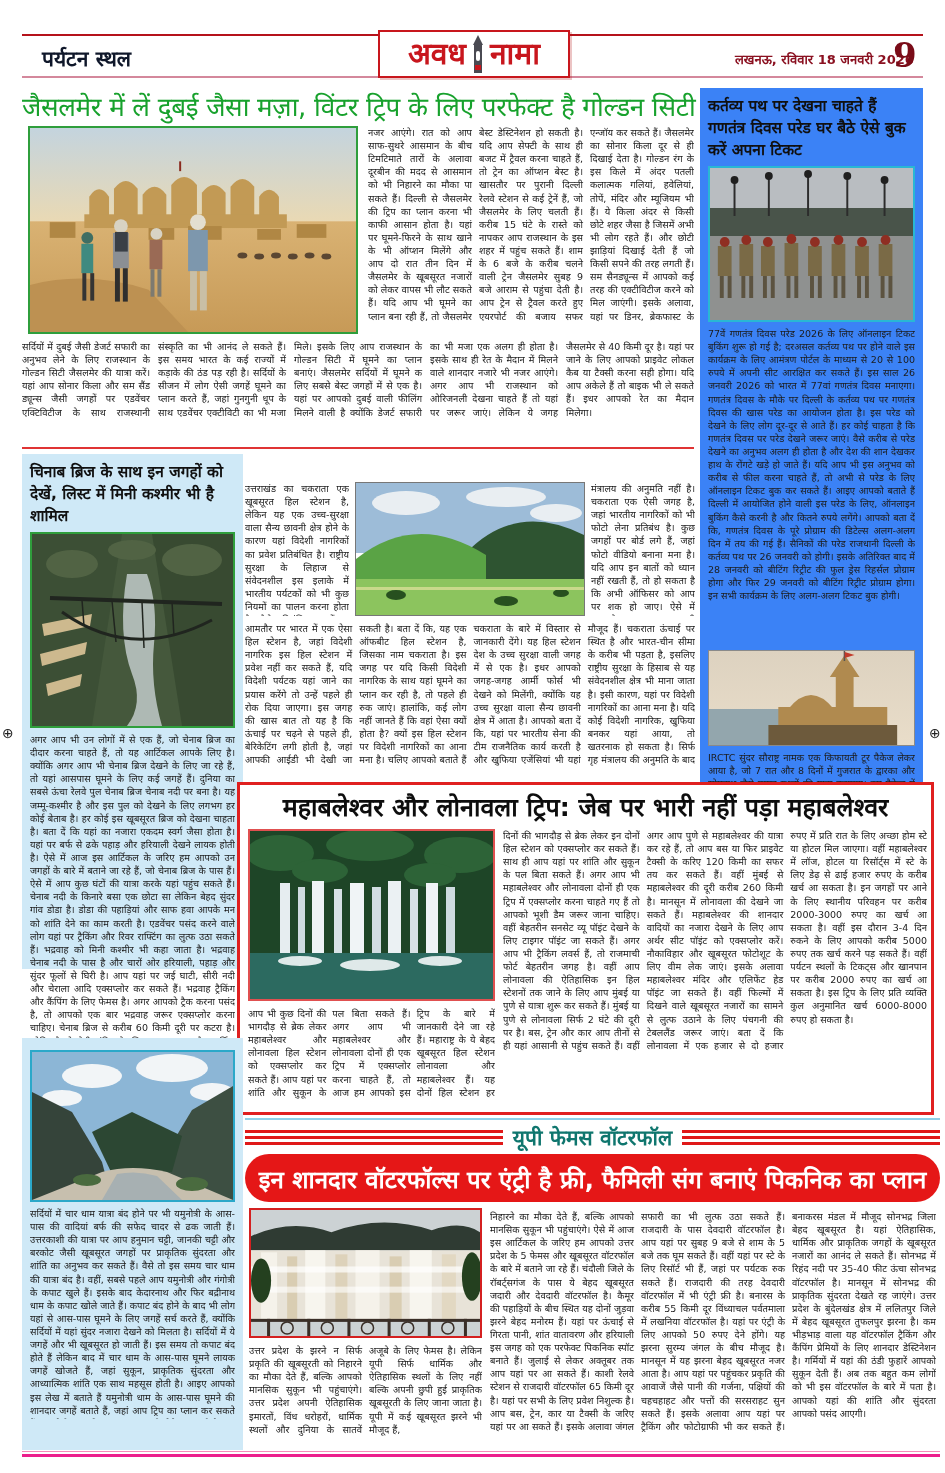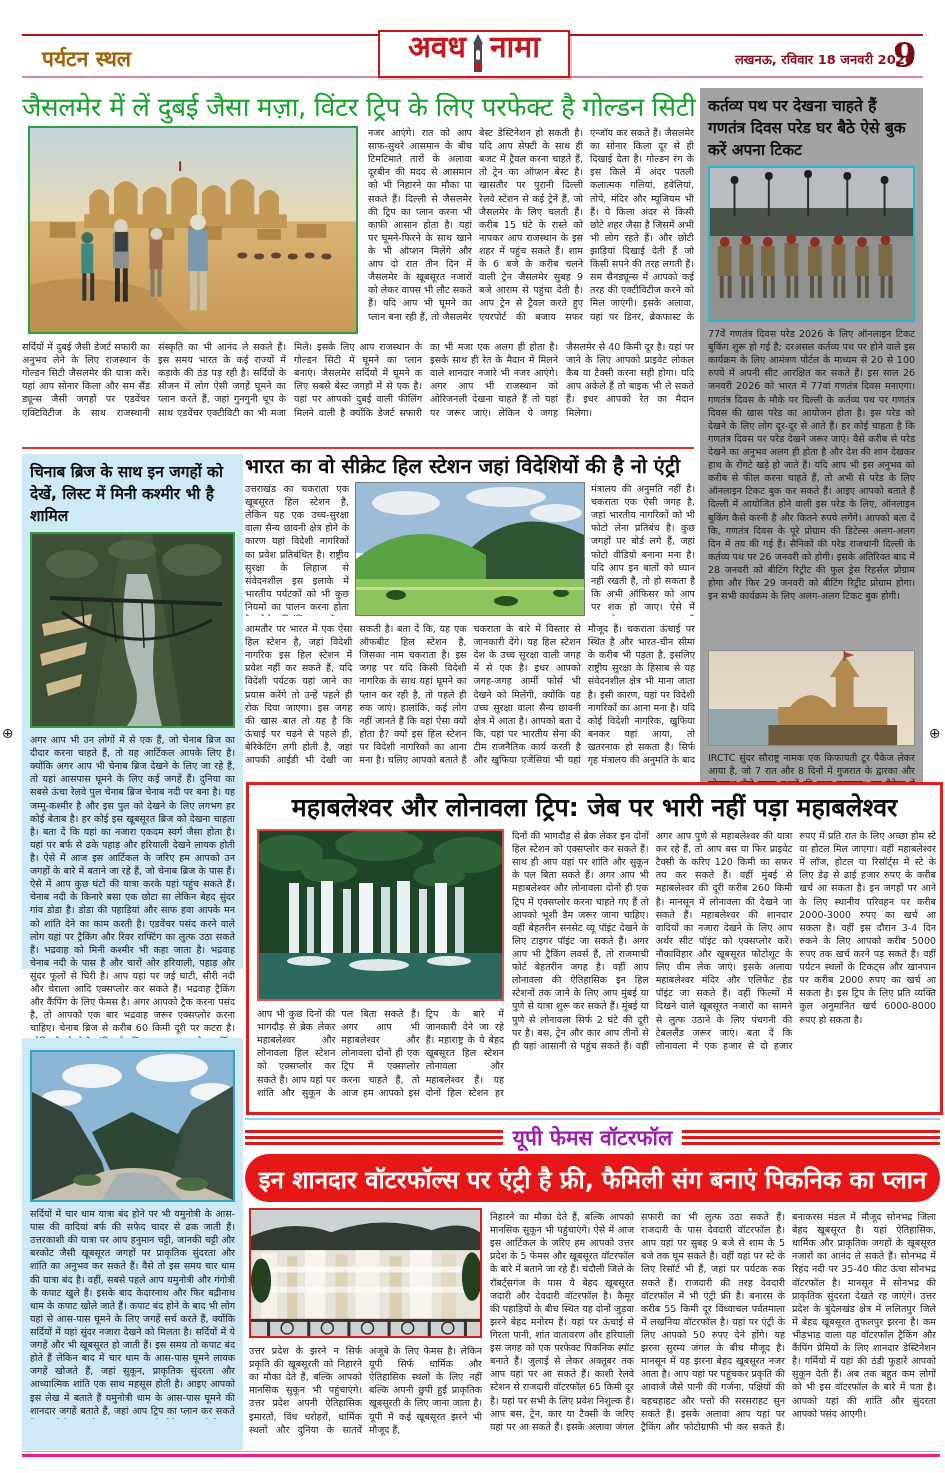--- a/index.html
+++ b/index.html
@@ -13,39 +13,39 @@
   .body-text {
     font-size:9.5px; line-height:1.38; text-align:justify; color:#1c1c1c;
     overflow:hidden;
   }
   .cols3 { column-count:3; column-gap:7px; }
   .cols4 { column-count:4; column-gap:7px; }
   .cols5 { column-count:5; column-gap:8px; }
   .cols2 { column-count:2; column-gap:7px; }
   
   .hline { background:#b5121b; height:2px; }
-  .section-title { font-size:21px; font-weight:bold; color:#a16207; }
+  .section-title { font-size:21px; font-weight:bold; color:#0f172a; }
   .masthead-box {
-    background:#fff; border:2px solid #c8161d; display:flex; align-items:flex-start;
+    background:#fff; border:2px solid #c8161d; display:flex; align-items:center;
     justify-content:center; gap:3px; box-shadow:2px 2px 0 rgba(180,20,20,.25);
   }
   .masthead-word { color:#c8161d; font-weight:bold; font-size:30px; line-height:1; }
   .dateline { color:#8a1020; font-weight:bold; font-size:13px; }
   .page-number { color:#7a0c18; font-weight:bold; font-size:34px; font-family:"DejaVu Serif", serif; line-height:1; }
   .main-headline { color:#17a12c; font-weight:normal; font-size:26px; white-space:nowrap; letter-spacing:-.3px; }
   .photo-frame { display:block; }
   .photo-frame svg { display:block; width:100%; height:100%; }
-  .yellow-box { background:#a3a3a3; padding:7px 8px; }
+  .yellow-box { background:#3b82f6; padding:7px 8px; }
   .blue-box { background:#cfe9f7; padding:7px 8px; }
   .box-headline { font-size:15.5px; font-weight:bold; color:#101010; line-height:1.42; }
   .center { text-align:center; }
   .secret-headline { font-size:20px; font-weight:bold; color:#0d0d0d; white-space:nowrap; }
   .red-box { border:3px solid #e02020; background:#fff; }
   .mahab-headline { font-size:25px; font-weight:bold; color:#0d0d0d; text-align:center; white-space:nowrap; }
-  .wf-title { font-size:21px; font-weight:bold; color:#a21caf; white-space:nowrap; }
+  .wf-title { font-size:21px; font-weight:bold; color:#0f766e; white-space:nowrap; }
   .stripes { flex:1; display:flex; flex-direction:column; gap:3px; }
   .stripes div { height:3px; background:#e01818; }
   .banner {
     background:#e51717; border-radius:26px; display:flex; align-items:center;
     justify-content:center; color:#fff; font-weight:bold; font-size:24px; white-space:nowrap;
   }
   .pink-line-a { background:#f48ab8; height:1px; }
   .pink-line-b { background:#ec1e8c; height:3px; }
   .register { font-size:14px; color:#222; line-height:1; }
 </style>
@@ -259,21 +259,20 @@
             <ellipse cx="40" cy="30" rx="26" ry="14"></ellipse>
             <ellipse cx="160" cy="26" rx="30" ry="16"></ellipse>
             <ellipse cx="100" cy="16" rx="24" ry="10"></ellipse>
           </g>
       </svg>
     </div>
     <div class="body-text" style="height:332px;">अगर आप भी उन लोगों में से एक हैं, जो चेनाब ब्रिज का दीदार करना चाहते हैं, तो यह आर्टिकल आपके लिए है। क्योंकि अगर आप भी चेनाब ब्रिज देखने के लिए जा रहे हैं, तो यहां आसपास घूमने के लिए कई जगहें हैं। दुनिया का सबसे ऊंचा रेलवे पुल चेनाब ब्रिज चेनाब नदी पर बना है। यह जम्मू-कश्मीर है और इस पुल को देखने के लिए लगभग हर कोई बेताब है। हर कोई इस खूबसूरत ब्रिज को देखना चाहता है। बता दें कि यहां का नजारा एकदम स्वर्ग जैसा होता है। यहां पर बर्फ से ढके पहाड़ और हरियाली देखने लायक होती है। ऐसे में आज इस आर्टिकल के जरिए हम आपको उन जगहों के बारे में बताने जा रहे हैं, जो चेनाब ब्रिज के पास हैं। ऐसे में आप कुछ घंटों की यात्रा करके यहां पहुंच सकते हैं। चेनाब नदी के किनारे बसा एक छोटा सा लेकिन बेहद सुंदर गांव डोडा है। डोडा की पहाड़ियां और साफ हवा आपके मन को शांति देने का काम करती है। एडवेंचर पसंद करने वाले लोग यहां पर ट्रैकिंग और रिवर राफ्टिंग का लुत्फ उठा सकते हैं। भद्रवाह को मिनी कश्मीर भी कहा जाता है। भद्रवाह चेनाब नदी के पास है और चारों ओर हरियाली, पहाड़ और सुंदर फूलों से घिरी है। आप यहां पर जई घाटी, सीरी नदी और चेराला आदि एक्सप्लोर कर सकते हैं। भद्रवाह ट्रैकिंग और कैंपिंग के लिए फेमस है। अगर आपको ट्रैक करना पसंद है, तो आपको एक बार भद्रवाह जरूर एक्सप्लोर करना चाहिए। चेनाब ब्रिज से करीब 60 किमी दूरी पर कटरा है। जोकि वैष्णो देवी मंदिर के लिए जाना जाता है। धार्मिक आस्था से जुड़ी यह जगह पहाड़ों की गोद में बसी है। ऐसे में आप चेनाब ब्रिज को एक्सप्लोर करने के बाद वैष्णो देवी के दर्शन के लिए जा सकते हैं। वैष्णो देवी जाने वाले लोग शिवखोरी जरूर जाते हैं। शिवखोरी गुफा भगवान शिव को समर्पित है और तमाम फेमस तीर्थ स्थलों में से एक है। शिवखोरी चेनाब ब्रिज से करीब 70 किमी दूर है। बता दें कि पटनीटॉप एक बेहद खूबसूरत हिल स्टेशन है। यहां की दूरी चेनाब नदी से ज्यादा नहीं है। यहां आकर आप पैराग्लाइडिंग, बर्फबारी और ट्रैकिंग का लुत्फ उठा सकते हैं। देवदार के पेड़, ठंडी हवा और खुला आसमान इस जगह को बेहद खास बनाते हैं।</div>
   </div>
 
   <div class="abs" style="left:245px; top:452px; width:450px; height:326px;">
-    <div class="secret-headline">भारत का वो सीक्रेट हिल स्टेशन जहां विदेशियों की है नो एंट्री</div>
     <div class="abs body-text" style="left:0; top:30px; width:104px; height:134px;">उत्तराखंड का चकराता एक खूबसूरत हिल स्टेशन है, लेकिन यह एक उच्च-सुरक्षा वाला सैन्य छावनी क्षेत्र होने के कारण यहां विदेशी नागरिकों का प्रवेश प्रतिबंधित है। राष्ट्रीय सुरक्षा के लिहाज से संवेदनशील इस इलाके में भारतीय पर्यटकों को भी कुछ नियमों का पालन करना होता है, जैसे प्रतिबंधित जगहों पर फोटोग्राफी न करना।</div>
     <div class="abs photo-frame" style="left:110px; top:30px; width:230px; height:134px; border:1px solid #777;">
       <svg viewBox="0 0 228 132" preserveAspectRatio="none">
         <rect width="228" height="70" fill="#9dbcd8"></rect>
         <g fill="#e9eef2">
             <ellipse cx="50" cy="20" rx="34" ry="12"></ellipse>
             <ellipse cx="150" cy="14" rx="40" ry="10"></ellipse>
             <ellipse cx="200" cy="30" rx="26" ry="9"></ellipse>
           </g>
         <path d="M110 70 Q160 18 228 52 L228 100 L110 100 Z" fill="#2e5431"></path>
@@ -284,21 +283,21 @@
             <ellipse cx="150" cy="118" rx="12" ry="5"></ellipse>
             <ellipse cx="205" cy="110" rx="8" ry="4"></ellipse>
           </g>
         <rect y="104" width="228" height="3" fill="#c9d98b"></rect>
       </svg>
     </div>
     <div class="abs body-text" style="left:346px; top:30px; width:104px; height:134px;">मंत्रालय की अनुमति नहीं है। चकराता एक ऐसी जगह है, जहां भारतीय नागरिकों को भी फोटो लेना प्रतिबंध है। कुछ जगहों पर बोर्ड लगे हैं, जहां फोटो वीडियो बनाना मना है। यदि आप इन बातों को ध्यान नहीं रखती हैं, तो हो सकता है कि अभी ऑफिसर को आप पर शक हो जाए। ऐसे में आपको पकड़कर पूछताछ भी हो सकती है और आपसे आईडी प्रूफ भी मांगा जा सकता है।</div>
     <div class="abs body-text cols4" style="left:0; top:170px; width:450px; height:154px;">आमतौर पर भारत में एक ऐसा हिल स्टेशन है, जहां विदेशी नागरिक इस हिल स्टेशन में प्रवेश नहीं कर सकते हैं, यदि विदेशी पर्यटक यहां जाने का प्रयास करेंगे तो उन्हें पहले ही रोक दिया जाएगा। इस जगह की खास बात तो यह है कि ऊंचाई पर चढ़ने से पहले ही, बेरिकेटिंग लगी होती है, जहां आपकी आईडी भी देखी जा सकती है। बता दें कि, यह एक ऑफबीट हिल स्टेशन है, जिसका नाम चकराता है। इस जगह पर यदि किसी विदेशी नागरिक के साथ यहां घूमने का प्लान कर रही है, तो पहले ही रुक जाएं। हालांकि, कई लोग नहीं जानते हैं कि वहां ऐसा क्यों होता है? क्यों इस हिल स्टेशन पर विदेशी नागरिकों का आना मना है। चलिए आपको बताते हैं चकराता के बारे में विस्तार से जानकारी देंगे। यह हिल स्टेशन देश के उच्च सुरक्षा वाली जगह में से एक है। इधर आपको जगह-जगह आर्मी फोर्स भी देखने को मिलेंगी, क्योंकि यह उच्च सुरक्षा वाला सैन्य छावनी क्षेत्र में आता है। आपको बता दें कि, यहां पर भारतीय सेना की टीम राजनैतिक कार्य करती है और खुफिया एजेंसियां भी यहां मौजूद हैं। चकराता ऊंचाई पर स्थित है और भारत-चीन सीमा के करीब भी पड़ता है, इसलिए राष्ट्रीय सुरक्षा के हिसाब से यह संवेदनशील क्षेत्र भी माना जाता है। इसी कारण, यहां पर विदेशी नागरिकों का आना मना है। यदि कोई विदेशी नागरिक, खुफिया बनकर यहां आया, तो खतरनाक हो सकता है। सिर्फ गृह मंत्रालय की अनुमति के बाद यहां विदेशी नागरिक आ सकते हैं, वरना इसके अलावा गृह जा सकता है। इस लोकेशन पर आप रात के समय ड्राइव न करें, उजाले में ही होटल ले लें। चकराता पूरा पहाड़ी इलाका है। सड़कें पर ज्यादा चौड़ी नहीं है और मोड़ भी खतरनाक हैं। यहां पर सड़कों पर लाइटें भी नहीं हैं, इसलिए आपको यात्रा में परेशानी हो जाएगी। अंधेरा होने से पहले ही कहीं होटल लेकर रुक जाएं। चकराता में होटल या रिसॉर्ट</div>
   </div>
 
-  <div class="abs red-box" style="left:246px; top:782px; width:697px; height:333px;">
+  <div class="abs red-box" style="left:237px; top:782px; width:697px; height:333px;">
     <div class="mahab-headline" style="margin-top:4px;">महाबलेश्वर और लोनावला ट्रिप: जेब पर भारी नहीं पड़ा महाबलेश्वर</div>
     <div class="abs photo-frame" style="left:8px; top:44px; width:247px; height:172px; border:2px solid #e05050;">
       <svg viewBox="0 0 243 168" preserveAspectRatio="none">
         <rect width="243" height="168" fill="#1e4527"></rect>
         <g fill="#2d6337">
             <ellipse cx="30" cy="22" rx="34" ry="18"></ellipse>
             <ellipse cx="120" cy="14" rx="44" ry="16"></ellipse>
             <ellipse cx="210" cy="24" rx="36" ry="18"></ellipse>
             <ellipse cx="70" cy="40" rx="28" ry="12"></ellipse>
             <ellipse cx="180" cy="44" rx="26" ry="12"></ellipse>

